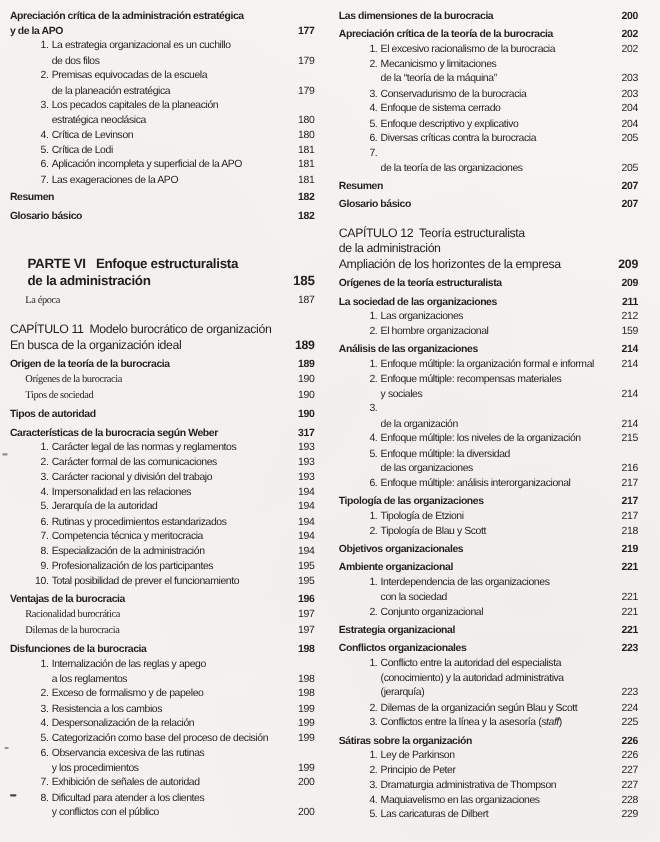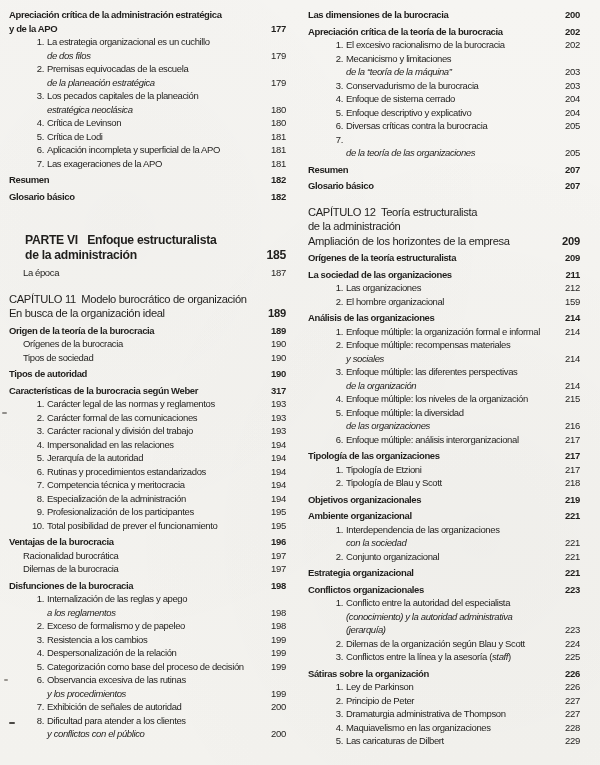--- a/index.html
+++ b/index.html
@@ -33,30 +33,30 @@
     letter-spacing: -0.38px;
   }
   .txt { white-space: pre-wrap; }
   .page-num { margin-left: auto; padding-left: 5px; letter-spacing: -0.25px; }
 
   
   .section { margin-top: 3px; }
   .section .row { font-weight: bold; }
 
   
-  .sub .txt { padding-left: 14px; }
+  .sub .txt { padding-left: 14px; font-family: Liberation Serif, serif; }
 
   
   .num {
     flex: 0 0 16px;
     margin-left: 19px;
     padding-right: 3px;
     text-align: right;
   }
-  .row.item-cont .txt { padding-left: 38px; font-style: italic; }
+  .row.item-cont .txt { padding-left: 38px; }
 
   
   .part { margin-top: 30px; margin-bottom: 3px; margin-left: 16px; }
   .part .row {
     font-weight: bold;
     font-size: 12.2px;
     line-height: 15px;
     letter-spacing: -0.3px;
   }
 
@@ -513,21 +513,20 @@
             <span class="txt">Enfoque múltiple: recompensas materiales</span>
           </div>
           <div class="row item-cont">
             <span class="txt">y sociales</span>
             <span class="page-num">214</span>
           </div>
         </div>
         <div class="entry item">
           <div class="row">
             <span class="num">3.</span>
-            <span class="txt">Enfoque múltiple: las diferentes perspectivas</span>
           </div>
           <div class="row item-cont">
             <span class="txt">de la organización</span>
             <span class="page-num">214</span>
           </div>
         </div>
         <div class="entry item">
           <div class="row">
             <span class="num">4.</span>
             <span class="txt">Enfoque múltiple: los niveles de la organización</span>

